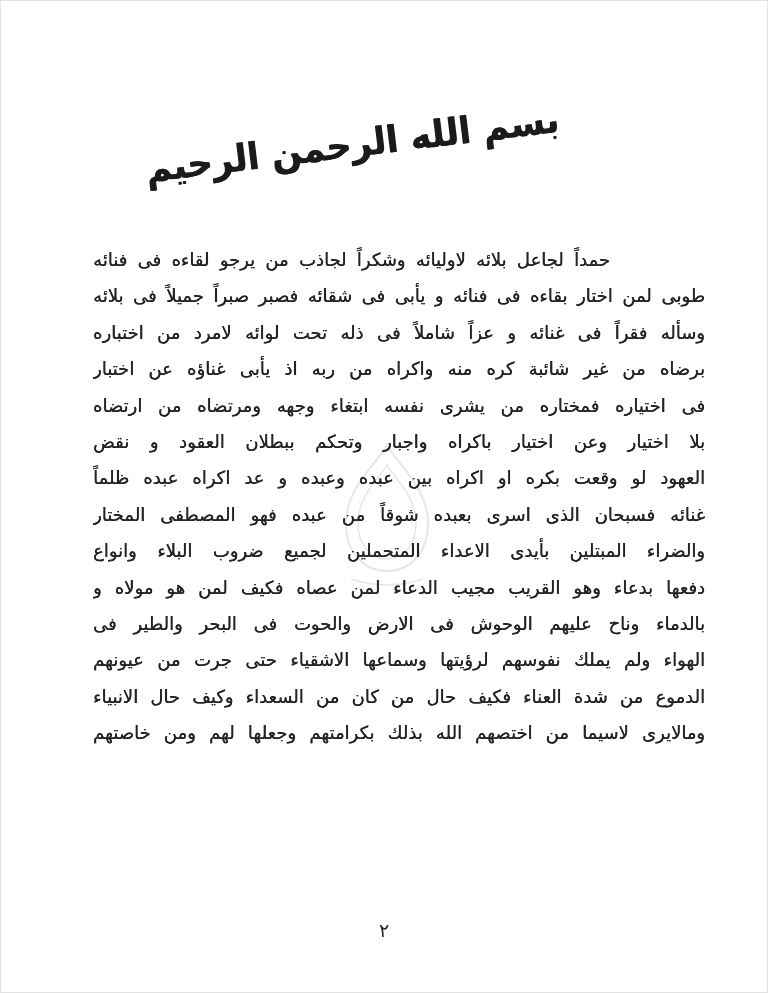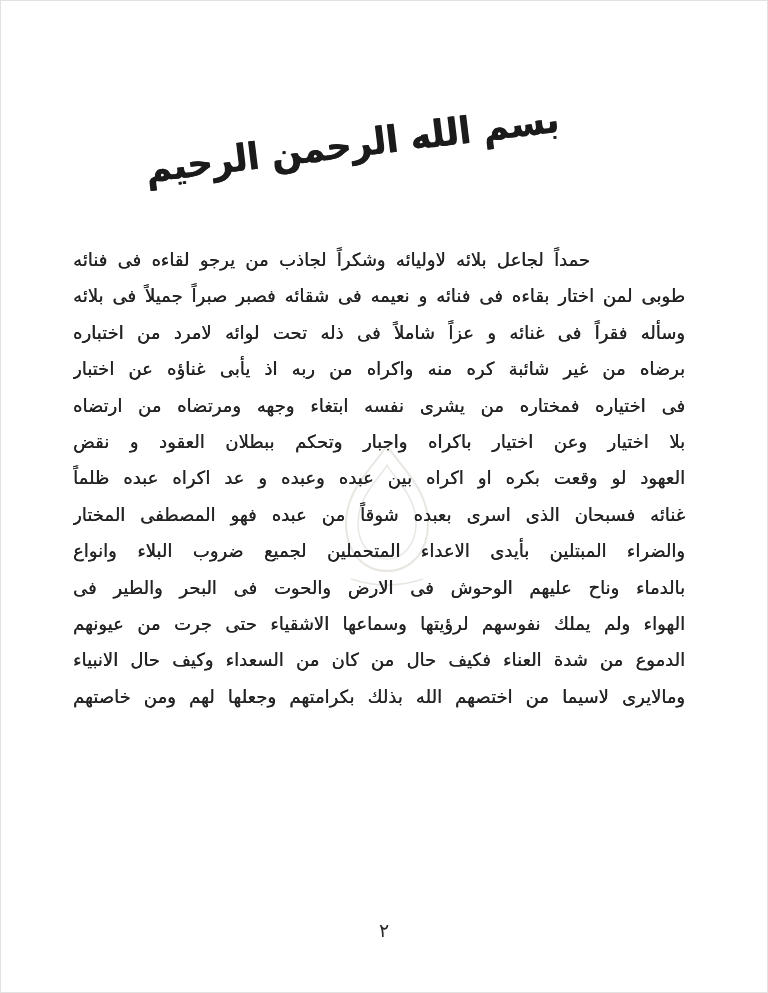--- a/index.html
+++ b/index.html
@@ -29,21 +29,21 @@
     letter-spacing:-1px;
   }
   .watermark{
     position:absolute;
     top:438px;left:330px;
     opacity:.45;
   }
   .body-text{
     position:absolute;
     top:242px;
-    left:72px;
+    left:92px;
     width:612px;
     direction:rtl;
     font-size:18px;
   }
   .line{
     height:36.4px;
     line-height:34px;
     text-align:justify;
     text-align-last:justify;
     overflow:hidden;
@@ -70,28 +70,29 @@
   <svg class="watermark" width="112" height="152" viewBox="0 0 112 152">
     <g fill="none" stroke="#cfc9c1" stroke-width="2">
       <path d="M56 6 C64 22 97 48 97 84 C97 114 79 132 56 132 C33 132 15 114 15 84 C15 48 48 22 56 6 Z"></path>
       <path d="M56 26 C62 38 85 56 85 84 C85 106 72 120 56 120 C40 120 27 106 27 84 C27 56 50 38 56 26 Z" stroke-width="1.5"></path>
       <path d="M20 140 Q56 152 92 140" stroke-width="1.5"></path>
     </g>
   </svg>
 
   <div class="body-text">
       <div class="line first-line">حمداً لجاعل بلائه لاوليائه وشكراً لجاذب من يرجو لقاءه فى فنائه</div>
-      <div class="line">طوبى لمن اختار بقاءه فى فنائه و نعيمه فى شقائه فصبر صبراً جميلاً فى بلائه</div>
+      <div class="line">طوبى لمن اختار بقاءه فى فنائه و يأبى فى شقائه فصبر صبراً جميلاً فى بلائه</div>
       <div class="line">وسأله فقراً فى غنائه و عزاً شاملاً فى ذله تحت لوائه لامرد من اختباره</div>
       <div class="line">برضاه من غير شائبة كره منه واكراه من ربه اذ يأبى غناؤه عن اختبار</div>
       <div class="line">فى اختياره فمختاره من يشرى نفسه ابتغاء وجهه ومرتضاه من ارتضاه</div>
       <div class="line">بلا اختيار وعن اختيار باكراه واجبار وتحكم ببطلان العقود و نقض</div>
       <div class="line">العهود لو وقعت بكره او اكراه بين عبده وعبده و عد اكراه عبده ظلماً</div>
       <div class="line">غنائه فسبحان الذى اسرى بعبده شوقاً من عبده فهو المصطفى المختار</div>
       <div class="line">والضراء المبتلين بأيدى الاعداء المتحملين لجميع ضروب البلاء وانواع</div>
+      <div class="line">دفعها بدعاء وهو القريب مجيب الدعاء لمن عصاه فكيف لمن هو مولاه و</div>
       <div class="line">بالدماء وناح عليهم الوحوش فى الارض والحوت فى البحر والطير فى</div>
       <div class="line">الهواء ولم يملك نفوسهم لرؤيتها وسماعها الاشقياء حتى جرت من عيونهم</div>
       <div class="line">الدموع من شدة العناء فكيف حال من كان من السعداء وكيف حال الانبياء</div>
       <div class="line">ومالايرى لاسيما من اختصهم الله بذلك بكرامتهم وجعلها لهم ومن خاصتهم</div>
     </div>
 
   <div class="page-number">٢</div>
 
 </div>
 

